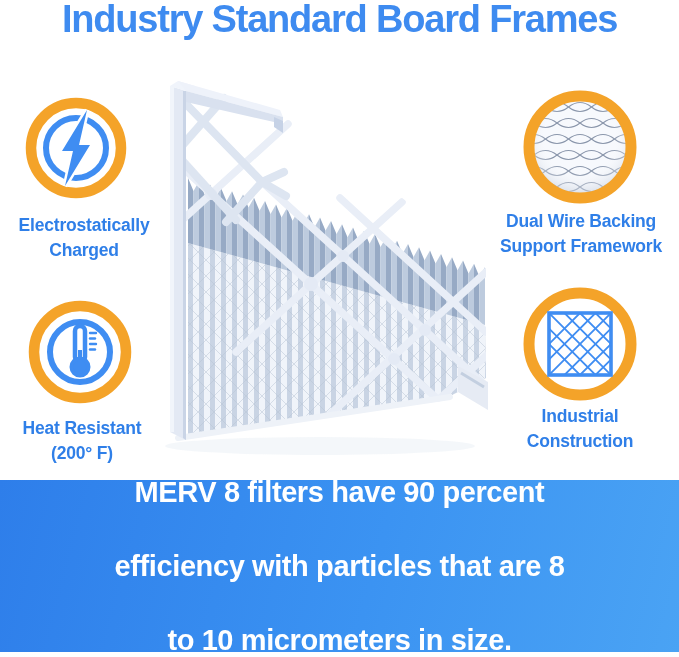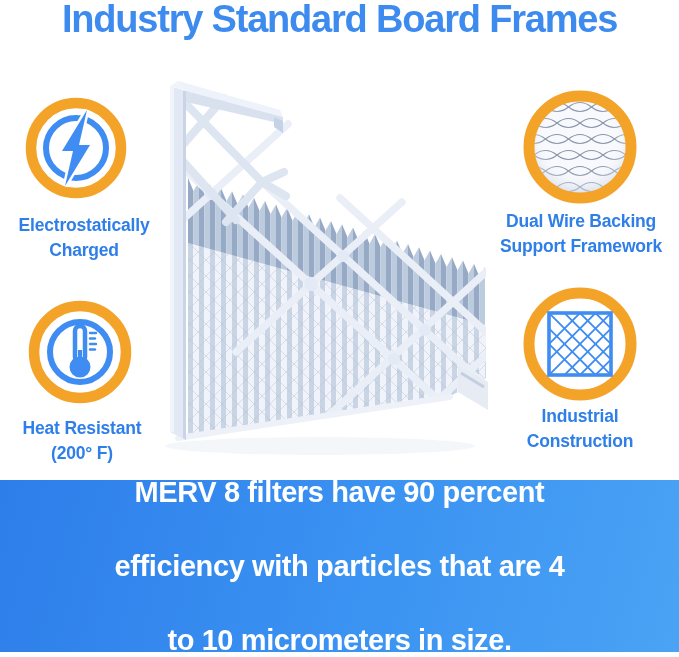--- a/index.html
+++ b/index.html
@@ -179,15 +179,15 @@
     </g>
   </svg>
 </div>
 <div class="feat-label" style="left:470px;top:404px;">
   <div>Industrial</div>
   <div>Construction</div>
 </div>
 
 <div class="banner">
   <div class="banner-line">MERV 8 filters have 90 percent</div>
-  <div class="banner-line">efficiency with particles that are 4</div>
+  <div class="banner-line">efficiency with particles that are 8</div>
   <div class="banner-line">to 10 micrometers in size.</div>
 </div>
 
 </body></html>

